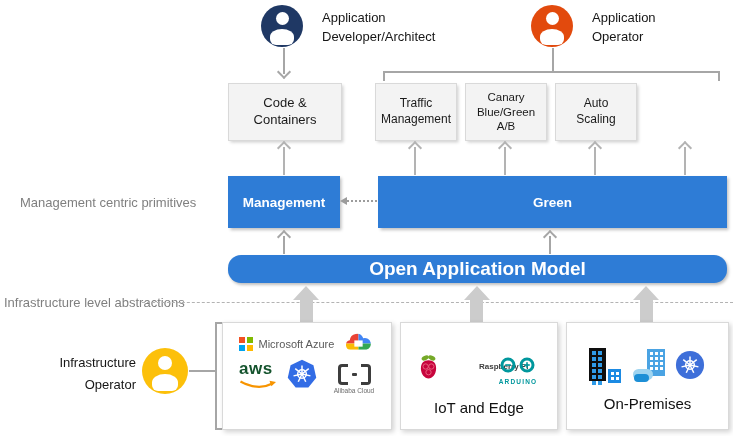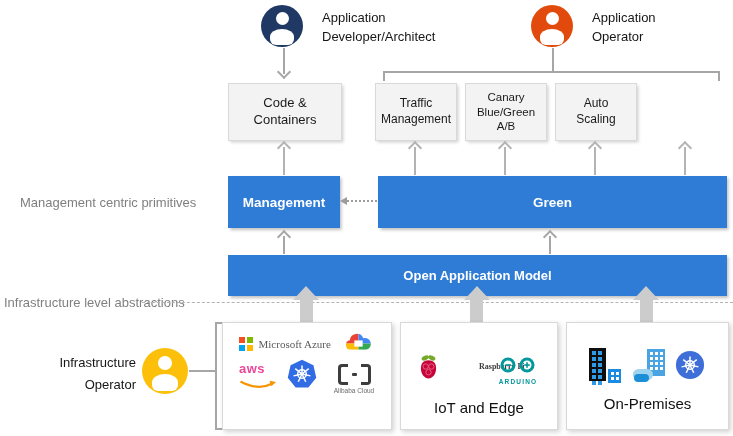--- a/index.html
+++ b/index.html
@@ -52,29 +52,29 @@
   .hline{height:2px;background:var(--cgray);}
   .dot-line{border-top:2px dotted #9c9c9c;}
   .tri-left{width:0;height:0;border-top:4px solid transparent;border-bottom:4px solid transparent;border-right:7px solid #9c9c9c;}
   .dashed-line{border-top:1px dashed #b3b3b3;}
   .block-stem{width:13px;background:#cccccc;}
   .block-head{width:0;height:0;border-left:13px solid transparent;border-right:13px solid transparent;border-bottom:14px solid #cccccc;}
   
   .ms-squares{display:inline-grid;grid-template-columns:6px 6px;gap:1.5px;vertical-align:middle;}
   .ms-squares i{width:6px;height:6px;display:block;}
   .azure-text{font-size:11px;color:#5a5a5a;margin-left:6px;vertical-align:middle;}
-  .aws-text{font-weight:bold;font-size:13px;color:#ec4899;letter-spacing:.5px;line-height:14px;display:block;}
+  .aws-text{font-weight:bold;font-size:17px;color:#14532d;letter-spacing:.5px;line-height:14px;display:block;}
   .ali-brackets{display:flex;align-items:center;gap:4px;justify-content:center;}
   .ali-l{width:7px;height:15px;border:3px solid #3d3d3d;border-right:none;border-radius:4px 0 0 4px;display:block;}
   .ali-r{width:7px;height:15px;border:3px solid #3d3d3d;border-left:none;border-radius:0 4px 4px 0;display:block;}
   .ali-dash{width:5px;height:3px;background:#3d3d3d;border-radius:1px;display:block;}
   .ali-text{font-size:6.5px;color:#6b6b6b;text-align:center;margin-top:2px;}
   .rpi-text{font-size:8px;font-weight:bold;color:#3d3d3d;margin-left:41px;}
   .arduino-text{font-size:6.5px;font-weight:bold;color:#00979d;letter-spacing:1.2px;text-align:center;margin-top:1px;}
-  .logo-row{display:flex;align-items:center;font-family:Liberation Serif, serif;}
+  .logo-row{display:flex;align-items:center;}
   
   .tower{position:absolute;left:0;top:0;width:17px;height:33px;background:#0e0e0e;display:grid;grid-template-columns:repeat(2,4px);grid-auto-rows:4px;gap:2px;padding:3px 3px;box-sizing:border-box;}
   .tower i{background:#2f9be8;display:block;}
   .annex{position:absolute;right:0;bottom:0;width:13px;height:14px;background:#1b8ae3;display:grid;grid-template-columns:repeat(2,3.5px);grid-auto-rows:3.5px;gap:1.5px;padding:2.5px;box-sizing:border-box;}
   .annex i{background:#fff;display:block;}
   .b2-building{position:absolute;right:0;top:0;width:18px;height:27px;background:#4aa3e3;display:grid;grid-template-columns:repeat(3,3.5px);grid-auto-rows:3.5px;gap:1.5px;padding:2.5px;box-sizing:border-box;}
   .b2-building i{background:#fff;display:block;}
   .b2-cloud{position:absolute;left:0;bottom:2px;width:20px;height:11px;background:#9fd4f0;border-radius:8px;}
   .b2-cloud2{position:absolute;left:1px;bottom:0;width:15px;height:8px;background:#1d8fd6;border-radius:6px;}
 </style>
@@ -146,21 +146,21 @@
   </div>
 
   <div class="abs dot-line" style="left:347px;top:200px;width:30px;"></div>
   <div class="abs tri-left" style="left:340px;top:197px;"></div>
 
   <div class="abs vstem" style="left:283px;top:236px;height:18px;"></div>
   <div class="abs chev-up" style="left:279px;top:232px;"></div>
   <div class="abs vstem" style="left:549px;top:236px;height:18px;"></div>
   <div class="abs chev-up" style="left:545px;top:232px;"></div>
 
-  <div class="abs blue-box" style="left:228px;top:255px;width:499px;height:41px;font-size:13px;">
+  <div class="abs blue-box" style="left:228px;top:255px;width:499px;height:28px;font-size:19px;border-radius:13px;">
     <span>Open Application Model</span>
   </div>
 
   <div class="abs section-label" style="left:4px;top:295px;">Infrastructure level abstractions</div>
   <div class="abs dashed-line" style="left:142px;top:302px;width:591px;"></div>
 
   <div class="abs block-head" style="left:293px;top:286px;"></div>
   <div class="abs block-stem" style="left:300px;top:300px;height:22px;"></div>
   <div class="abs block-head" style="left:464px;top:286px;"></div>
   <div class="abs block-stem" style="left:470px;top:300px;height:22px;"></div>

